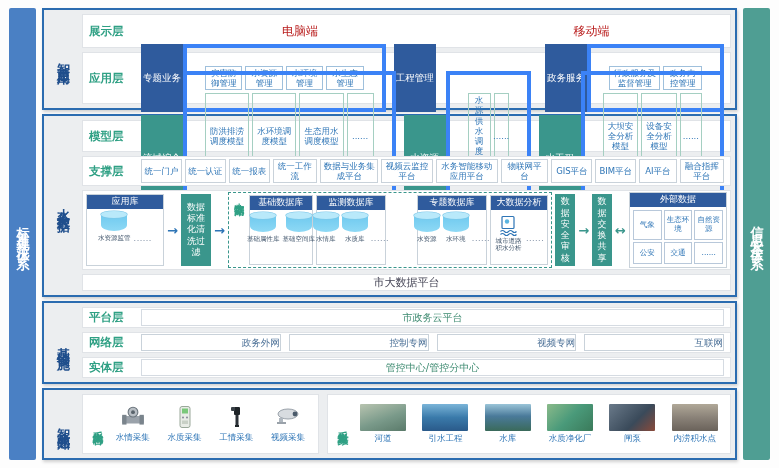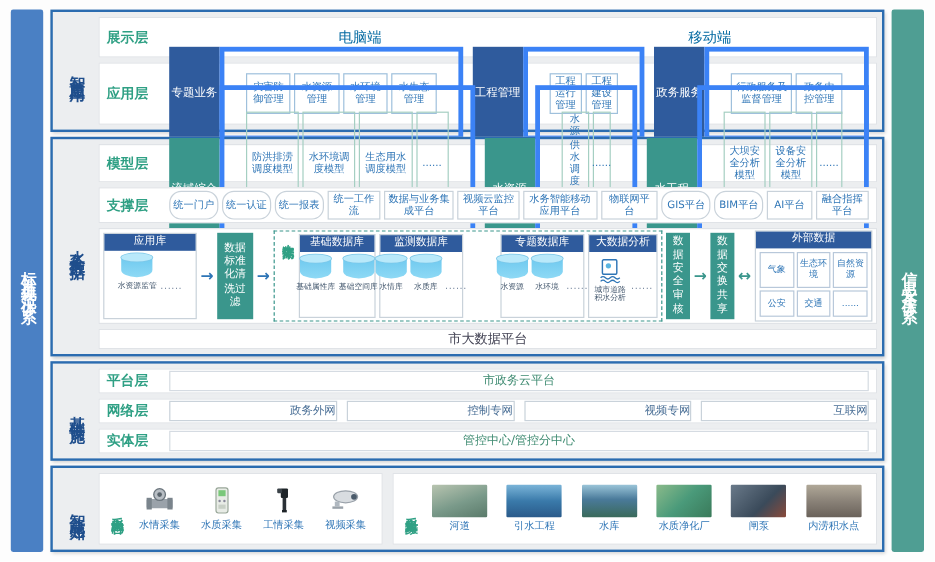--- a/index.html
+++ b/index.html
@@ -13,21 +13,21 @@
 .main{flex:1;display:flex;flex-direction:column;gap:4px;min-width:0;}
 .sec{border:2px solid #2b6cb0;background:#eceef0;display:flex;padding:4px;gap:4px;box-shadow:1px 2px 3px rgba(0,0,0,.18);}
 .sec-label{width:30px;flex:none;display:flex;align-items:center;justify-content:center;color:#1f4e8c;font-weight:bold;
   font-size:13px;writing-mode:vertical-rl;text-orientation:upright;letter-spacing:3px;}
 .sec-body{flex:1;display:flex;flex-direction:column;gap:4px;min-width:0;}
 .wrow{background:#fff;border:1px solid #e0e3e7;display:flex;align-items:center;padding:2px 6px;gap:6px;min-width:0;}
 .layer-lab{color:#2fa084;font-size:11.5px;font-weight:bold;white-space:nowrap;width:46px;flex:none;}
 
 .disp-row{height:34px;}
 .disp-targets{flex:1;display:flex;min-width:0;}
-.disp-item{font-size:12px;color:#0369a1;text-align:center;}
+.disp-item{font-size:12px;color:#b91c1c;text-align:center;}
 .disp-item.pc{flex:1.2;}
 .disp-item.mob{flex:1;}
 
 .app-row{height:52px;}
 .model-row{height:32px;}
 .hgroups{flex:1;display:flex;gap:8px;min-width:0;align-items:stretch;}
 .hgroup{display:flex;min-width:0;align-items:stretch;}
 .hdr{flex:none;width:42px;color:#fff;font-size:9.5px;display:flex;align-items:center;justify-content:center;
   text-align:center;line-height:1.2;padding:2px;}
 .hdr-dark{background:#2f5b9d;}
@@ -36,21 +36,21 @@
 .gitem{flex:1;border:1px solid #9fc0dc;color:#2e75b6;font-size:8.5px;text-align:center;display:flex;align-items:center;
   justify-content:center;padding:1px 2px;line-height:1.2;min-width:0;align-self:stretch;}
 .model-row .gitem{border-color:#a5cfc2;}
 .gitem.dotbox{flex:0.55;}
 .f14{flex:1.4;}
 
 .sup-row{height:30px;}
 .sup-items{flex:1;display:flex;gap:3px;min-width:0;}
 .sup-item{border:1px solid #c9d2da;color:#2e75b6;font-size:8.5px;text-align:center;display:flex;align-items:center;
   justify-content:center;line-height:1.2;padding:1px 2px;min-width:0;}
-.s10{flex:1;border-radius:10px;} .s11{flex:1.1;} .s12{flex:1.2;} .s13{flex:1.3;} .s15{flex:1.5;} .s16{flex:1.6;} .s09{flex:0.9;}
+.s10{flex:1;} .s11{flex:1.1;} .s12{flex:1.2;} .s13{flex:1.3;} .s15{flex:1.5;} .s16{flex:1.6;} .s09{flex:0.9;}
 
 .flow-row{background:#fff;border:1px solid #e0e3e7;display:flex;align-items:center;padding:3px;gap:3px;height:80px;min-width:0;}
 .dbbox{border:1px solid #c9d2da;display:flex;flex-direction:column;min-width:0;}
 .appdb{width:78px;height:72px;flex:none;}
 .dbhdr{background:#2f5b9d;color:#fff;font-size:9px;text-align:center;padding:1px 0;line-height:1.3;}
 .dbbody{flex:1;display:flex;align-items:flex-start;justify-content:center;gap:3px;padding:5px 3px 2px;}
 .cylwrap{display:flex;flex-direction:column;align-items:center;gap:3px;}
 .cyl{position:relative;width:26px;height:17px;background:linear-gradient(#6ec9ef,#8ed9f5);border-radius:0 0 13px 13px/0 0 6px 6px;flex:none;}
 .cyl::before{content:"";position:absolute;top:-3px;left:0;width:100%;height:7px;background:#b9e9fa;border-radius:50%;box-shadow:0 0 0 .6px #7cc7e8;}
 .cyl-lab{font-size:6.5px;color:#44586e;white-space:nowrap;}
@@ -124,24 +124,20 @@
               <div class="hdr hdr-dark">专题业务</div>
               <div class="gwrap">
                 <div class="gitem">灾害防御管理</div>
                 <div class="gitem">水资源管理</div>
                 <div class="gitem">水环境管理</div>
                 <div class="gitem">水生态管理</div>
               </div>
             </div>
             <div class="hgroup" style="flex:1.2">
               <div class="hdr hdr-dark">工程管理</div>
-              <div class="gwrap">
-                <div class="gitem">工程运行管理</div>
-                <div class="gitem">工程建设管理</div>
-              </div>
             </div>
             <div class="hgroup" style="flex:1.5">
               <div class="hdr hdr-dark">政务服务</div>
               <div class="gwrap">
                 <div class="gitem f14">行政服务及监督管理</div>
                 <div class="gitem">政务内控管理</div>
               </div>
             </div>
           </div>
         </div>

